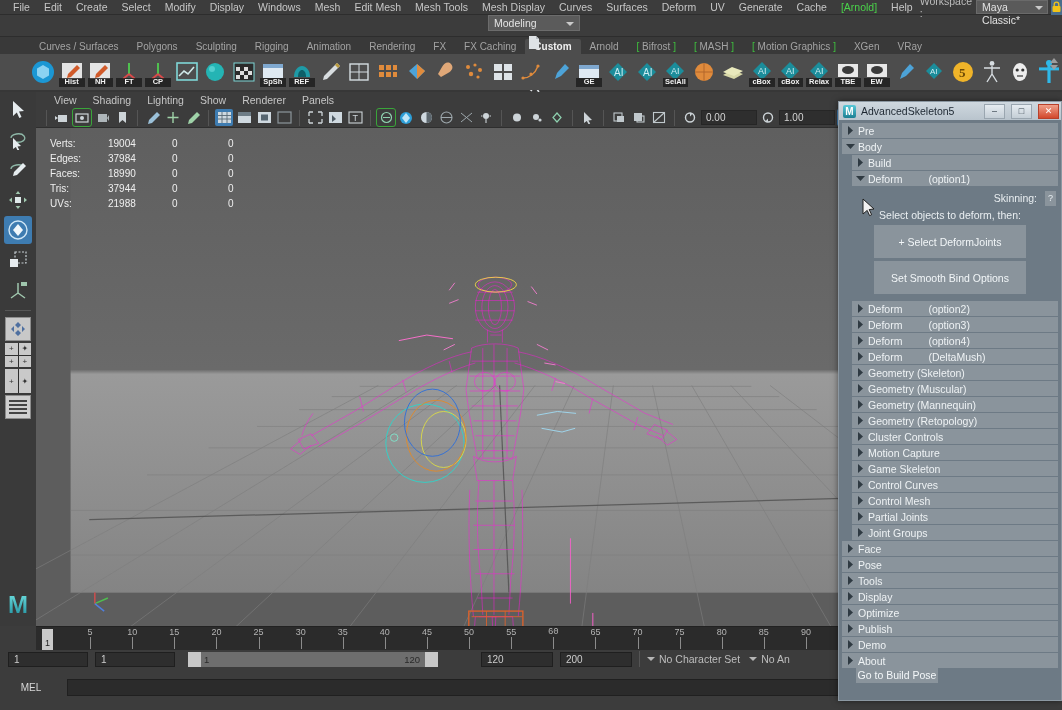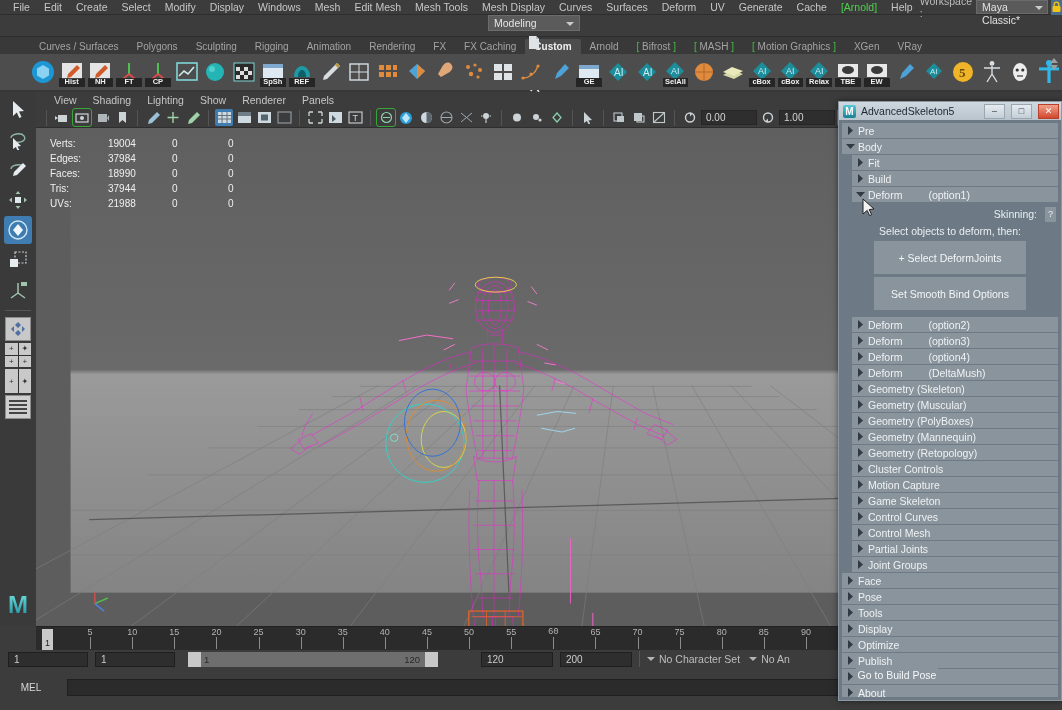--- a/index.html
+++ b/index.html
@@ -1276,28 +1276,20 @@
 
       <div class="frame lvl1">
         <span class="arrow down">
           <svg width="9" height="7" viewBox="0 0 9 7">
               <path d="M0 1h9L4.5 6z" fill="#2f3a42"></path>
             </svg>
         </span>
         <span class="t">Body</span>
       </div>
 
-      <div class="frame lvl2">
-        <span class="arrow right">
-          <svg width="7" height="9" viewBox="0 0 7 9">
-              <path d="M1 0l5 4.5L1 9z" fill="#2f3a42"></path>
-            </svg>
-        </span>
-        <span class="t">Fit</span>
-      </div>
 
       <div class="frame lvl2">
         <span class="arrow right">
           <svg width="7" height="9" viewBox="0 0 7 9">
               <path d="M1 0l5 4.5L1 9z" fill="#2f3a42"></path>
             </svg>
         </span>
         <span class="t">Build</span>
       </div>
 
@@ -1373,28 +1365,20 @@
               </svg>
             </span>
             <span class="t">Geometry (Muscular)</span>
           </div>
           <div class="frame lvl2">
             <span class="arrow right">
               <svg width="7" height="9" viewBox="0 0 7 9">
                 <path d="M1 0l5 4.5L1 9z" fill="#2f3a42"></path>
               </svg>
             </span>
-            <span class="t">Geometry (PolyBoxes)</span>
-          </div>
-          <div class="frame lvl2">
-            <span class="arrow right">
-              <svg width="7" height="9" viewBox="0 0 7 9">
-                <path d="M1 0l5 4.5L1 9z" fill="#2f3a42"></path>
-              </svg>
-            </span>
             <span class="t">Geometry (Mannequin)</span>
           </div>
           <div class="frame lvl2">
             <span class="arrow right">
               <svg width="7" height="9" viewBox="0 0 7 9">
                 <path d="M1 0l5 4.5L1 9z" fill="#2f3a42"></path>
               </svg>
             </span>
             <span class="t">Geometry (Retopology)</span>
           </div>

